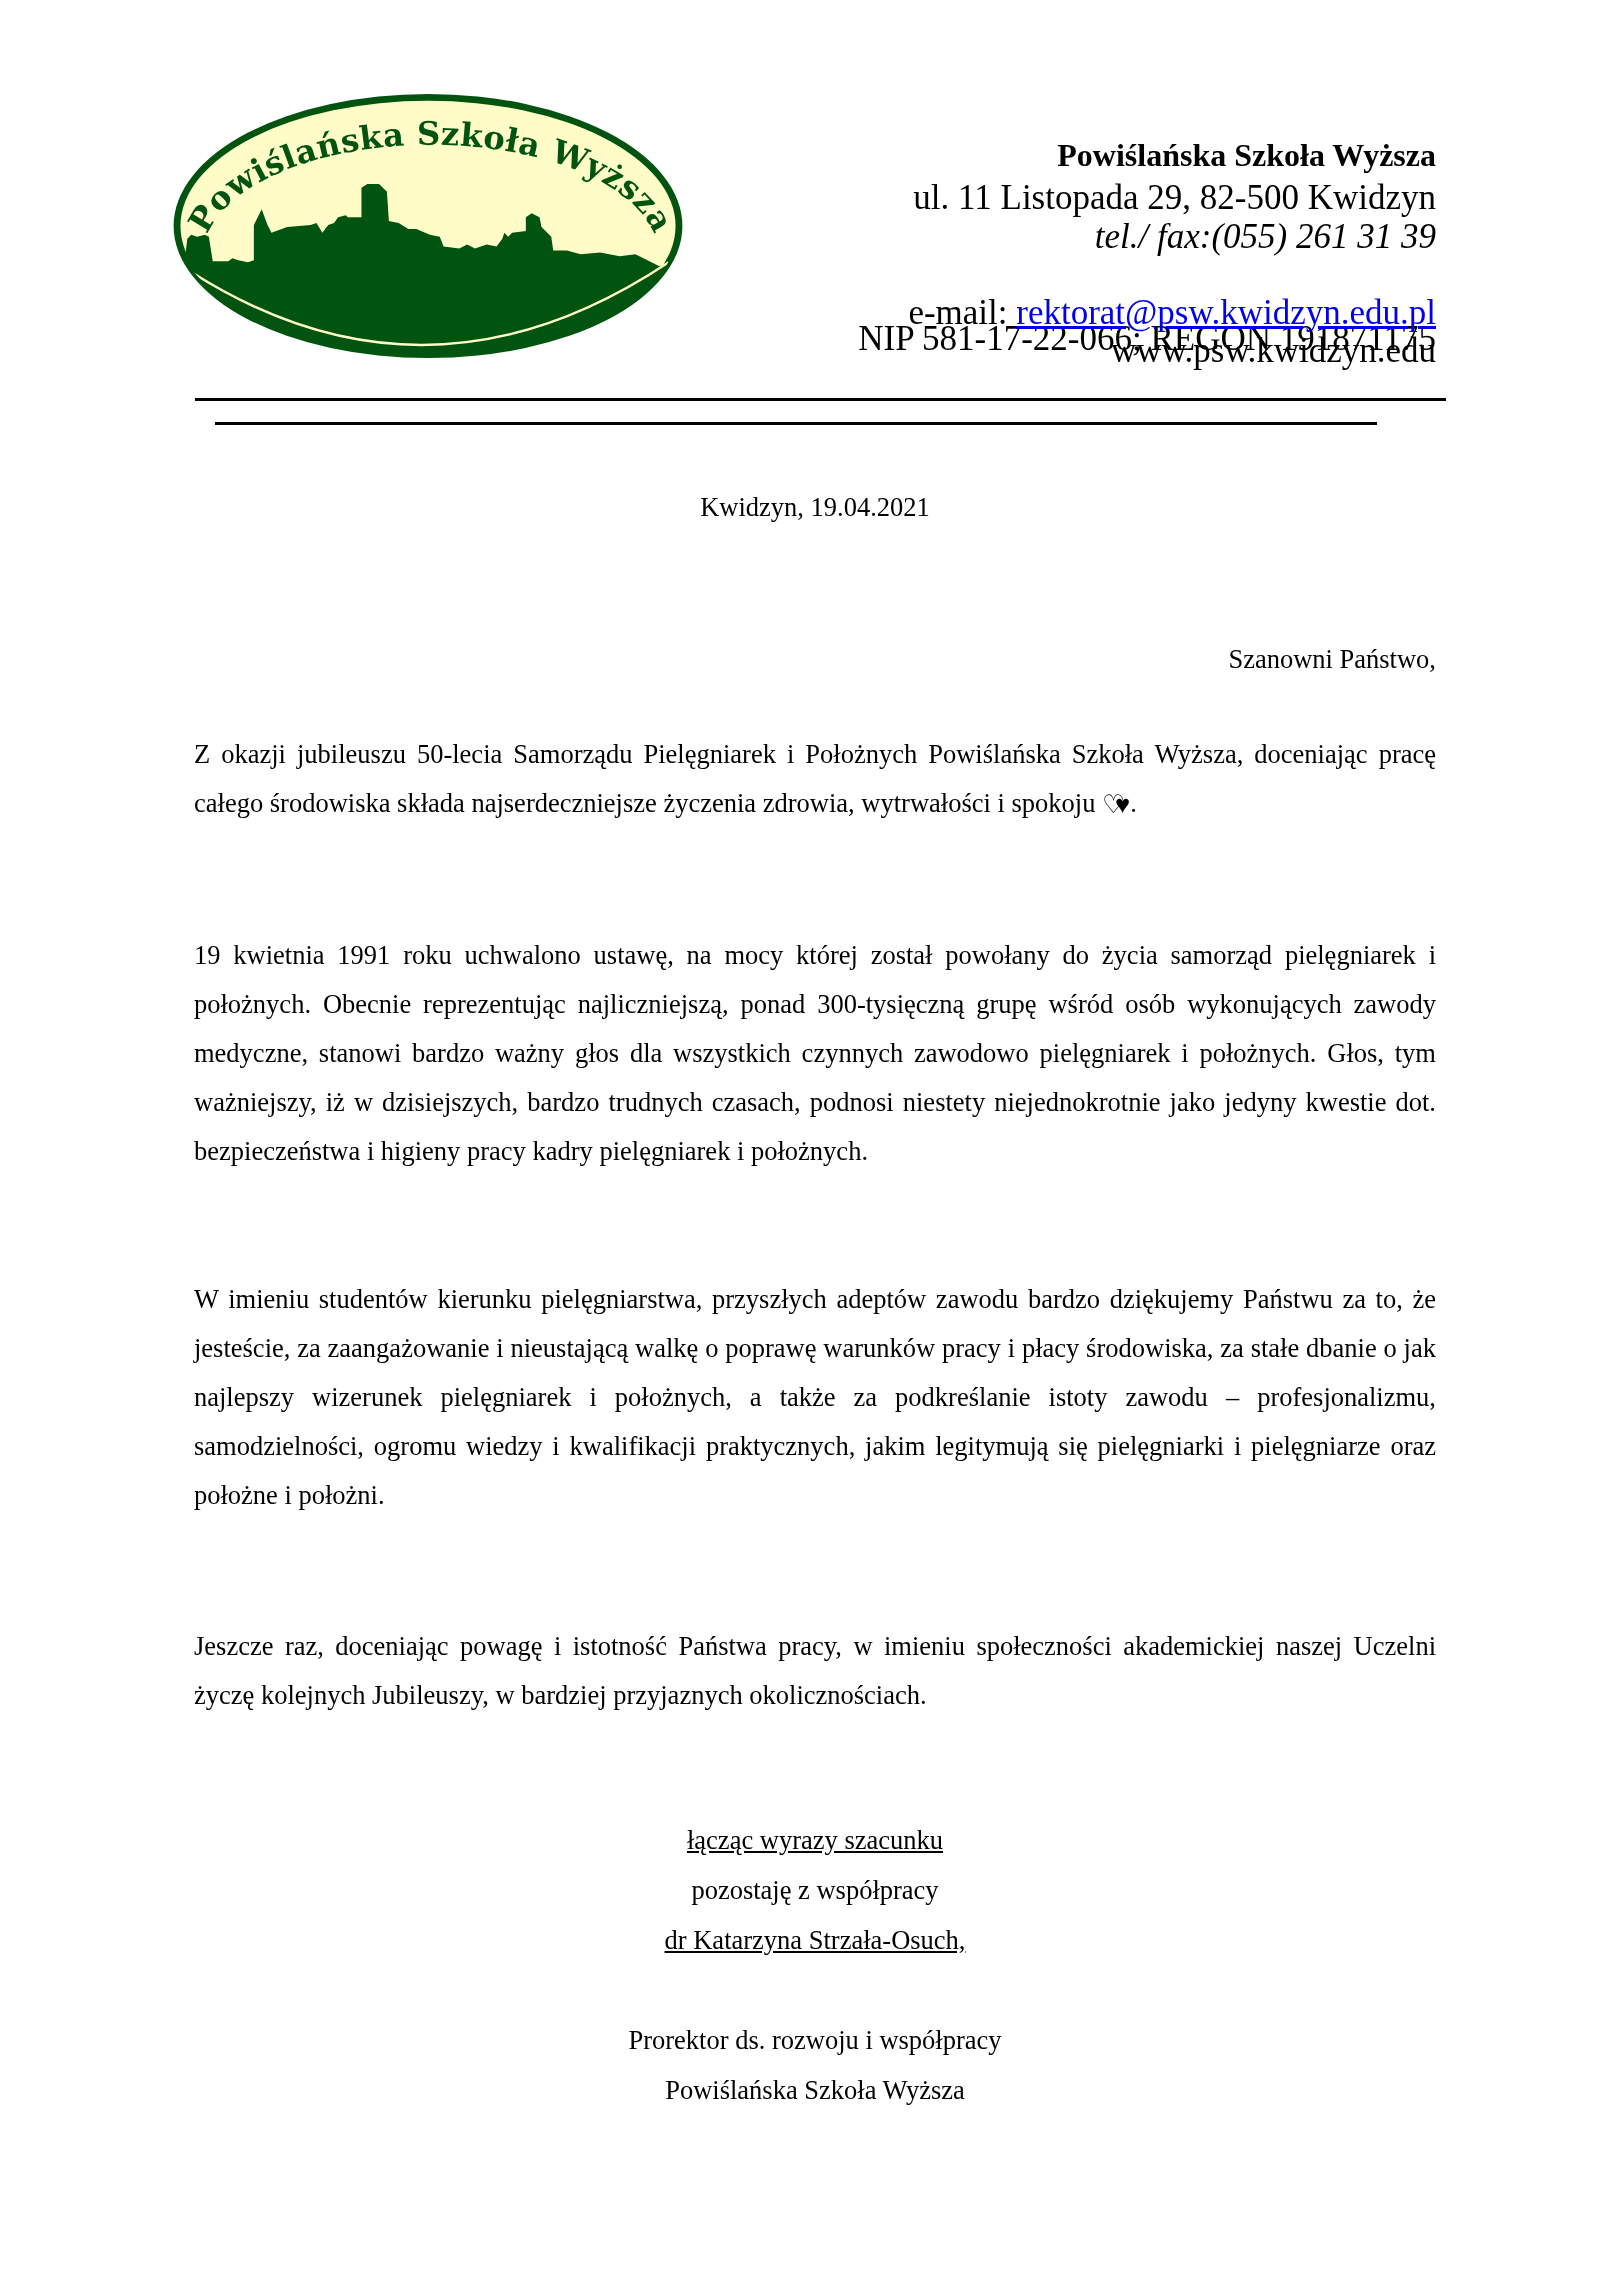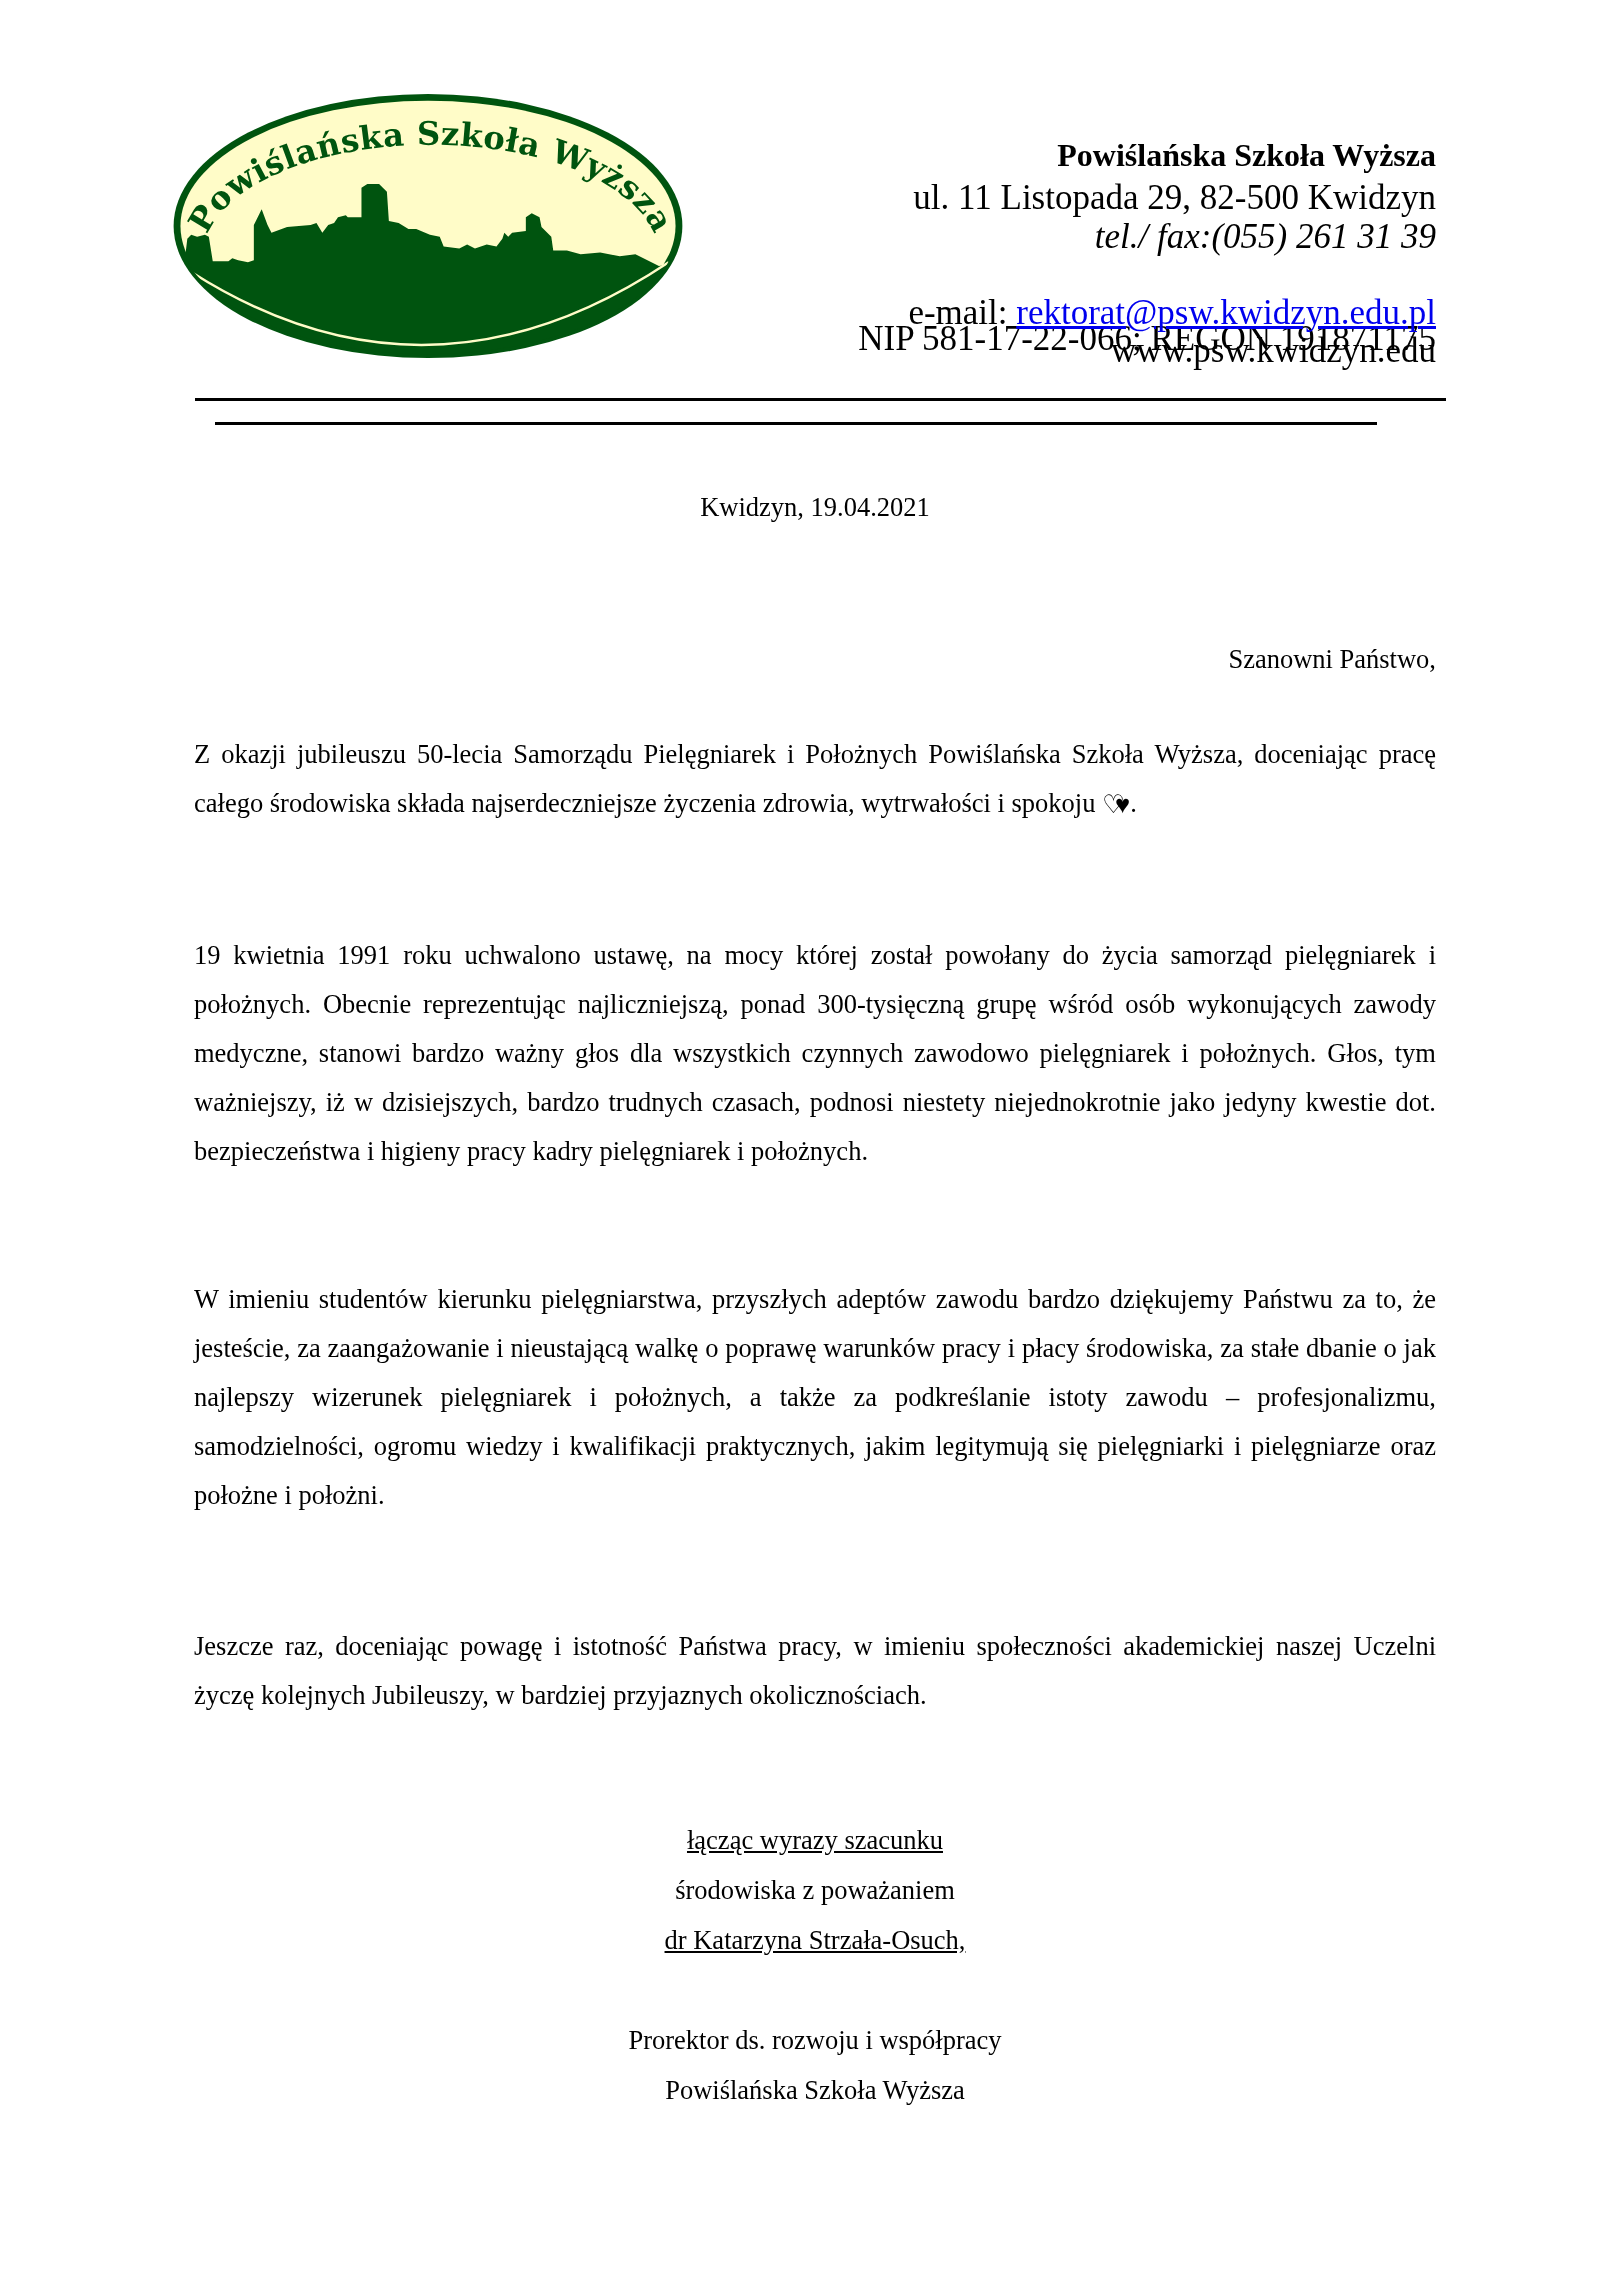--- a/index.html
+++ b/index.html
@@ -58,18 +58,18 @@
   <span class="heart">♡♥</span><span style="margin-left:9.8px;">.</span>
 </div>
 
 <div class="abs p just" style="top:931px;">19 kwietnia 1991 roku uchwalono ustawę, na mocy której został powołany do życia samorząd pielęgniarek i położnych. Obecnie reprezentując najliczniejszą, ponad 300-tysięczną grupę wśród osób wykonujących zawody medyczne, stanowi bardzo ważny głos dla wszystkich czynnych zawodowo pielęgniarek i położnych. Głos, tym ważniejszy, iż w dzisiejszych, bardzo trudnych czasach, podnosi niestety niejednokrotnie jako jedyny kwestie dot. bezpieczeństwa i higieny pracy kadry pielęgniarek i położnych.</div>
 
 <div class="abs p just" style="top:1275px;">W imieniu studentów kierunku pielęgniarstwa, przyszłych adeptów zawodu bardzo dziękujemy Państwu za to, że jesteście, za zaangażowanie i nieustającą walkę o poprawę warunków pracy i płacy środowiska, za stałe dbanie o jak najlepszy wizerunek pielęgniarek i położnych, a także za podkreślanie istoty zawodu – profesjonalizmu, samodzielności, ogromu wiedzy i kwalifikacji praktycznych, jakim legitymują się pielęgniarki i pielęgniarze oraz położne i położni.</div>
 
 <div class="abs p just" style="top:1622px;">Jeszcze raz, doceniając powagę i istotność Państwa pracy, w imieniu społeczności akademickiej naszej Uczelni życzę kolejnych Jubileuszy, w bardziej przyjaznych okolicznościach.</div>
 
 <div class="abs p right" style="top:1816px;text-decoration:underline;">łącząc wyrazy szacunku</div>
-<div class="abs p right" style="top:1866px;">środowiska z poważaniem</div>
+<div class="abs p right" style="top:1866px;">pozostaję z współpracy</div>
 
 <div class="abs p right" style="top:1916px;text-decoration:underline;">dr Katarzyna Strzała-Osuch,</div>
 <div class="abs p right" style="top:2016px;">Prorektor ds. rozwoju i współpracy</div>
 <div class="abs p right" style="top:2066px;">Powiślańska Szkoła Wyższa</div>
 
 
 </body></html>

